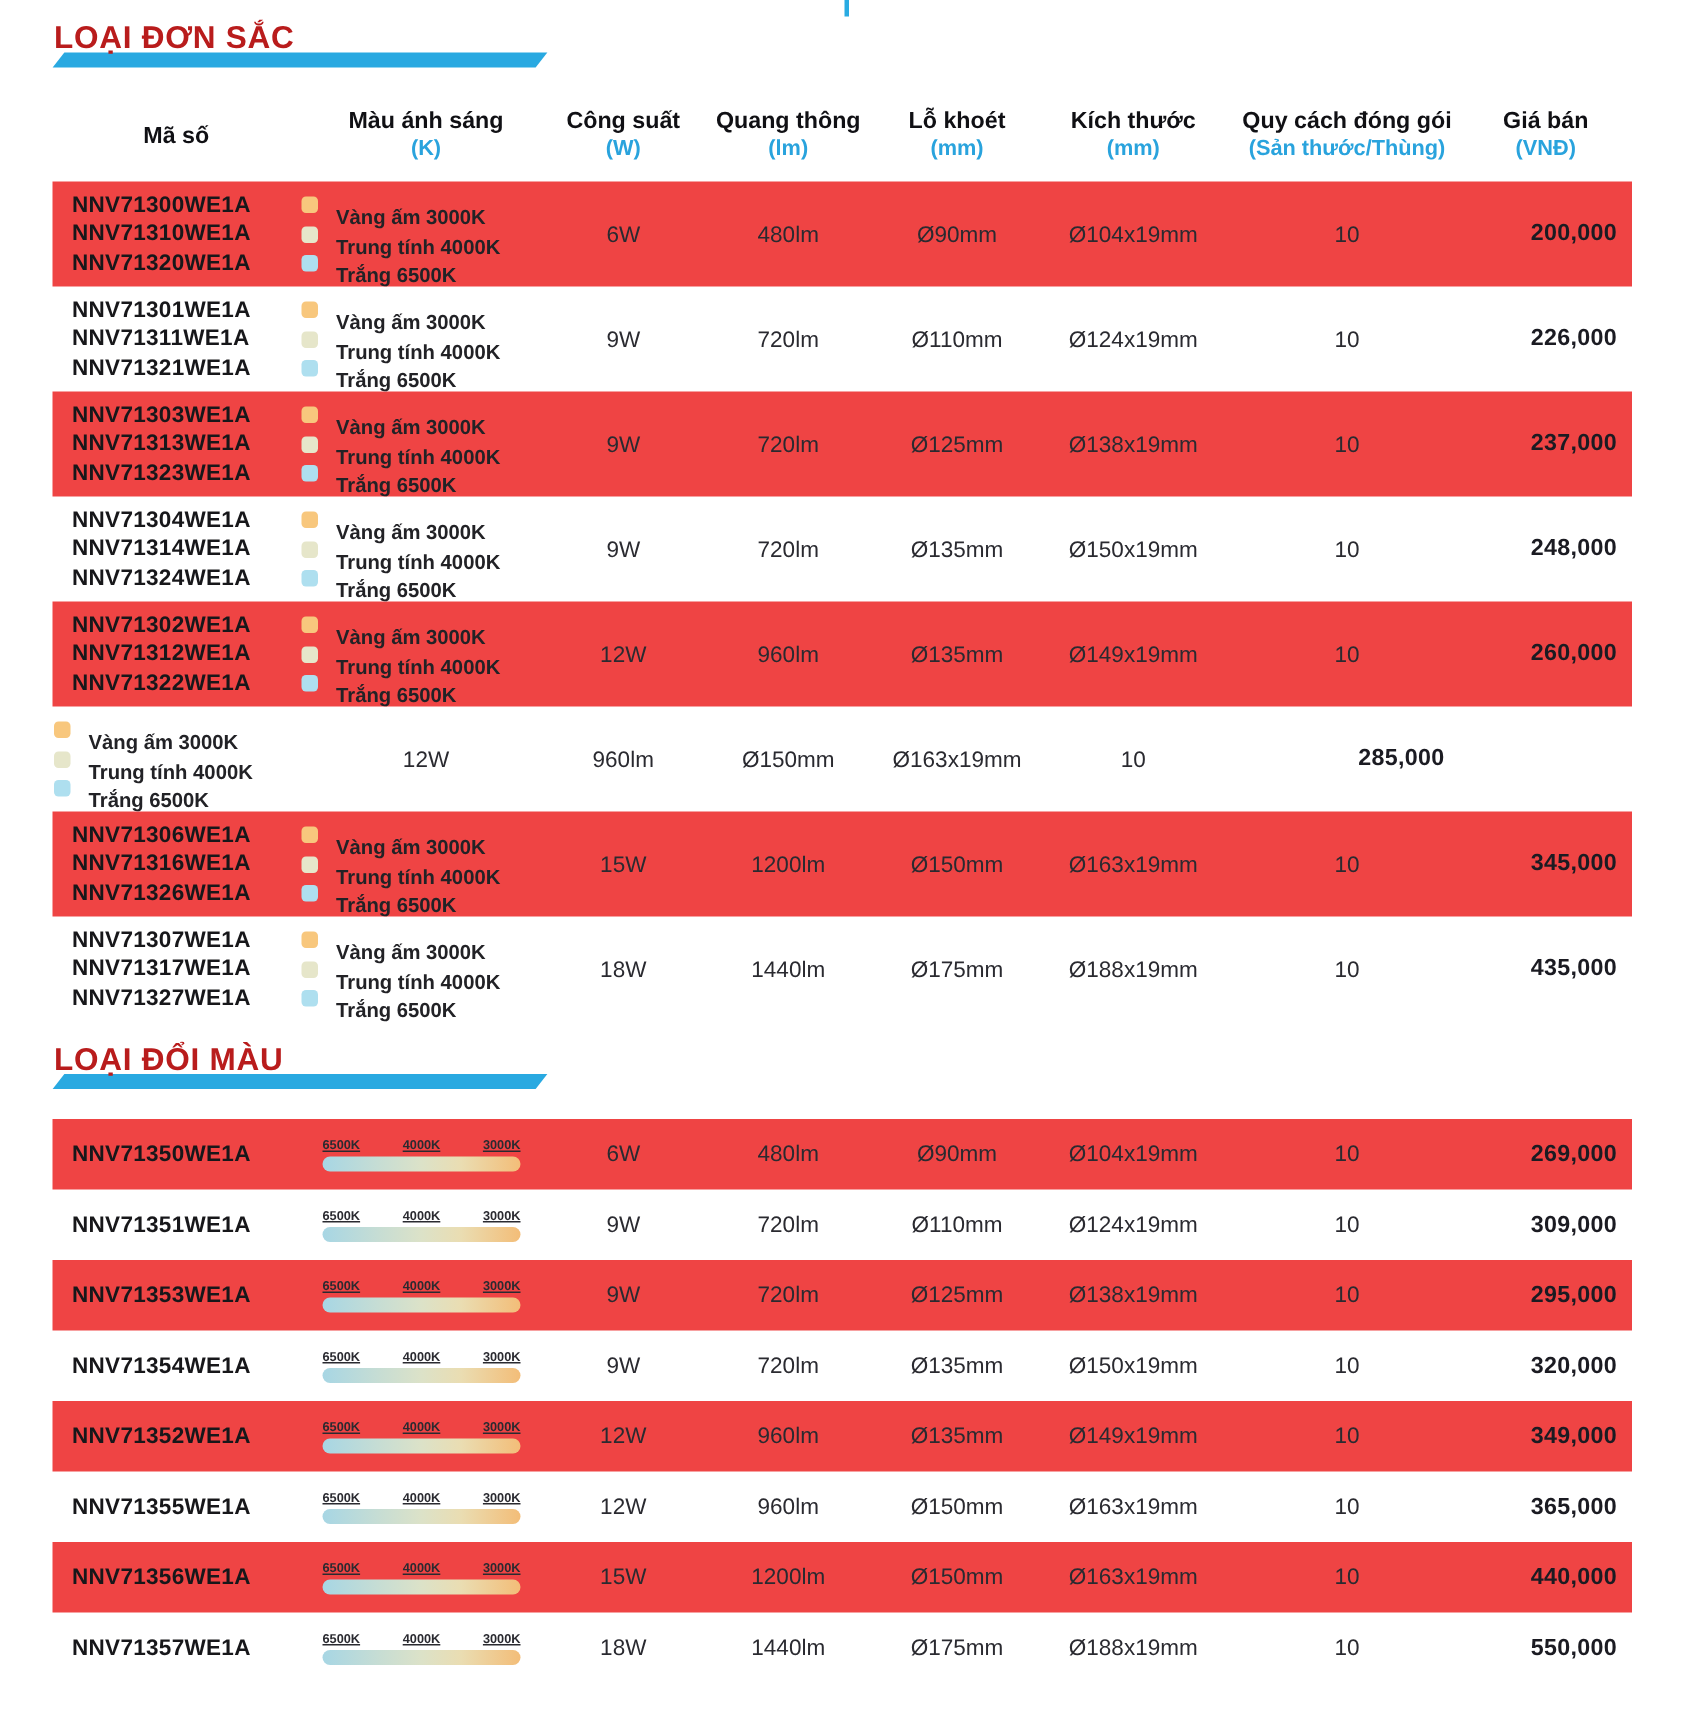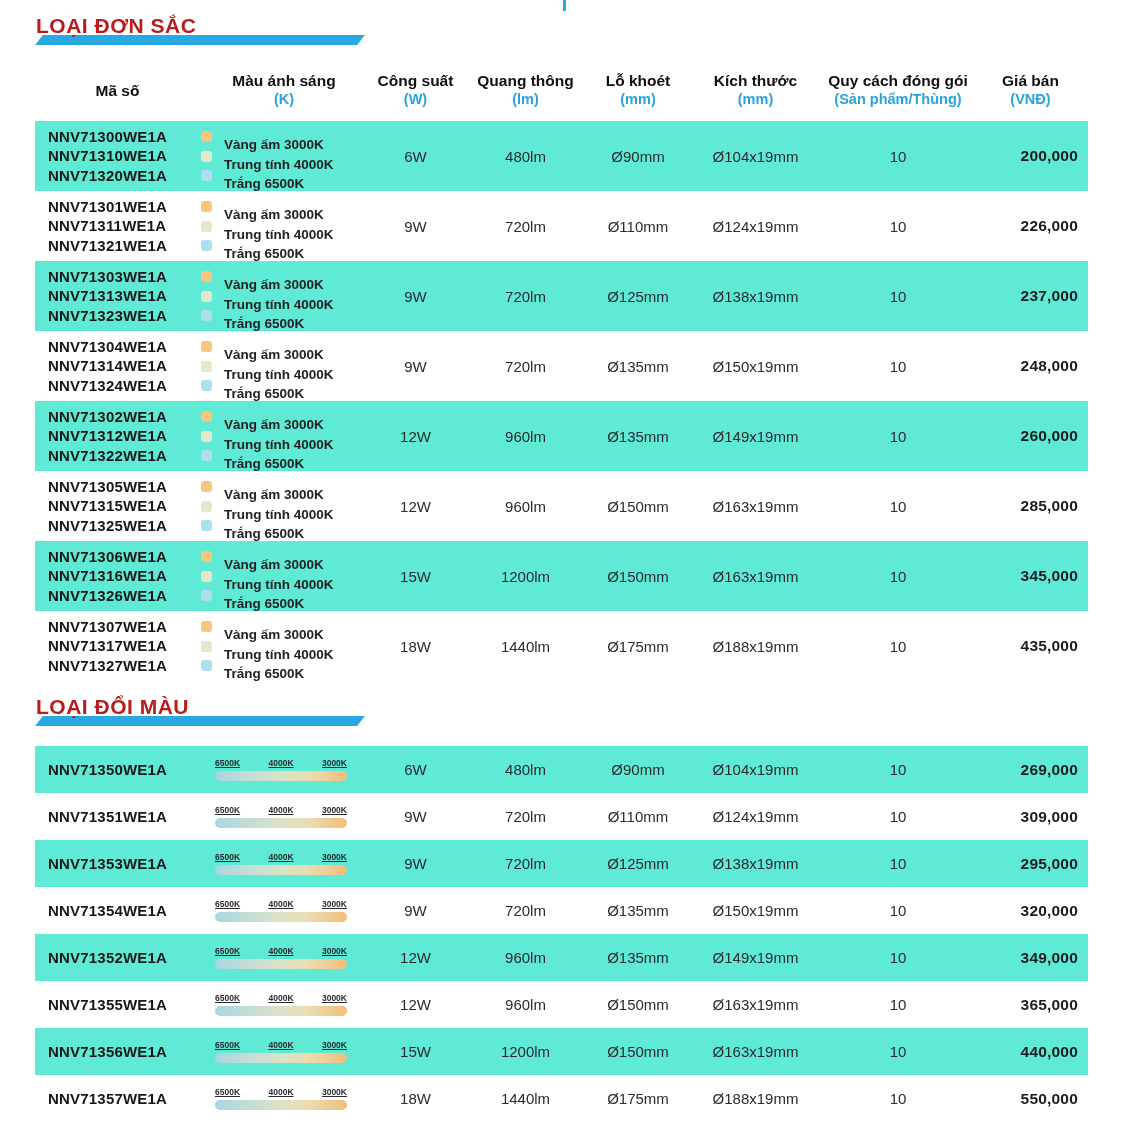--- a/index.html
+++ b/index.html
@@ -29,21 +29,21 @@
   .grid-row {
     display:grid;
     grid-template-columns:165px 168px 95px 125px 100px 135px 150px 115px;
     width:1053px; align-items:center;
   }
   .thead { margin-top:18px; padding:8px 0 12px 0; }
   .th { text-align:center; line-height:19px; }
   .th .th-label { font-size:15.5px; font-weight:700; color:#101014; }
   .th .th-unit  { font-size:14.5px; font-weight:700; color:#29a3dd; }
 
-  .trow.shaded { background:#5eead4; }
+  .trow.shaded { background:#ef4444; }
 
   .trow-mono { height:70px; }
   .trow-cc   { height:47px; }
 
   .cell { font-size:15px; color:#2a2a30; text-align:center; }
   .cell-codes { text-align:left; padding-left:13px; }
   .code-line { font-size:15px; font-weight:700; color:#17171a; line-height:19.5px; letter-spacing:0.2px; }
   .trow-cc .code-line { line-height:normal; }
 
   .cell-legend { text-align:left; padding-left:1px; }
@@ -94,21 +94,21 @@
       <div class="th">
         <div class="th-label">Lỗ khoét</div>
         <div class="th-unit">(mm)</div>
       </div>
       <div class="th">
         <div class="th-label">Kích thước</div>
         <div class="th-unit">(mm)</div>
       </div>
       <div class="th">
         <div class="th-label">Quy cách đóng gói</div>
-        <div class="th-unit">(Sản phẩm/Thùng)</div>
+        <div class="th-unit">(Sản thước/Thùng)</div>
       </div>
       <div class="th">
         <div class="th-label">Giá bán</div>
         <div class="th-unit">(VNĐ)</div>
       </div>
     </div>
 
   <div id="mono-rows">
       <div class="grid-row trow trow-mono shaded">
         <div class="cell cell-codes">
@@ -239,25 +239,20 @@
           </div>
         </div>
         <div class="cell">12W</div>
         <div class="cell">960lm</div>
         <div class="cell">Ø135mm</div>
         <div class="cell">Ø149x19mm</div>
         <div class="cell">10</div>
         <div class="cell cell-price">260,000</div>
       </div>
       <div class="grid-row trow trow-mono">
-        <div class="cell cell-codes">
-          <div class="code-line">NNV71305WE1A</div>
-          <div class="code-line">NNV71315WE1A</div>
-          <div class="code-line">NNV71325WE1A</div>
-        </div>
         <div class="cell cell-legend">
           <div class="legend-line">
             <span class="legend-swatch" style="background: rgb(248, 199, 125);"></span>
             <span class="legend-label">Vàng ấm 3000K</span>
           </div>
           <div class="legend-line">
             <span class="legend-swatch" style="background: rgb(230, 230, 202);"></span>
             <span class="legend-label">Trung tính 4000K</span>
           </div>
           <div class="legend-line">

